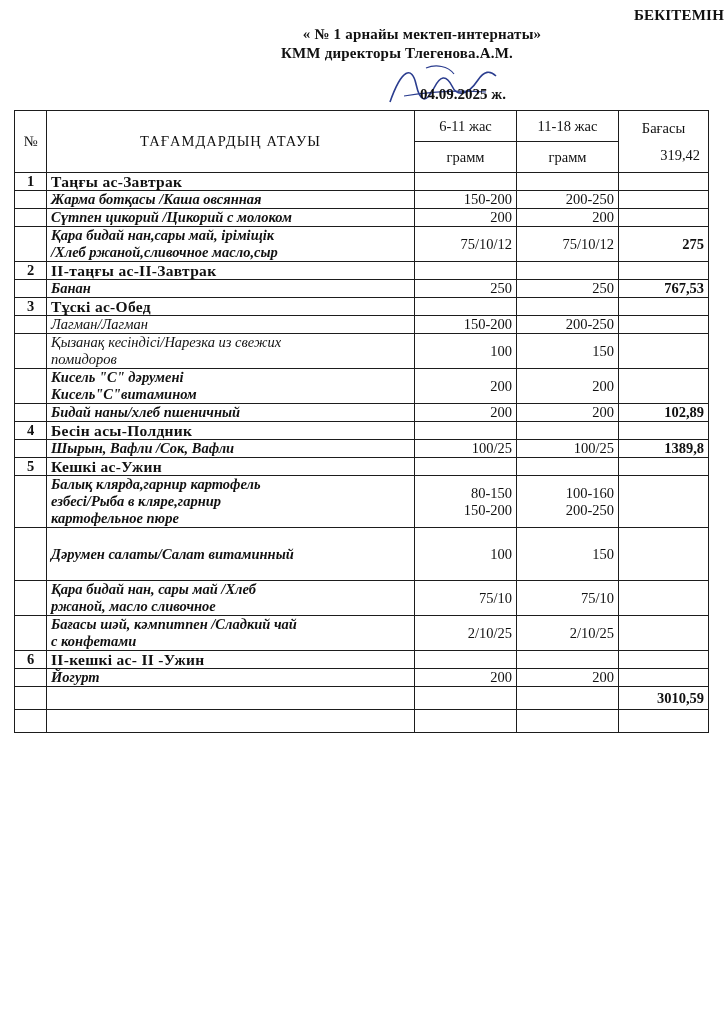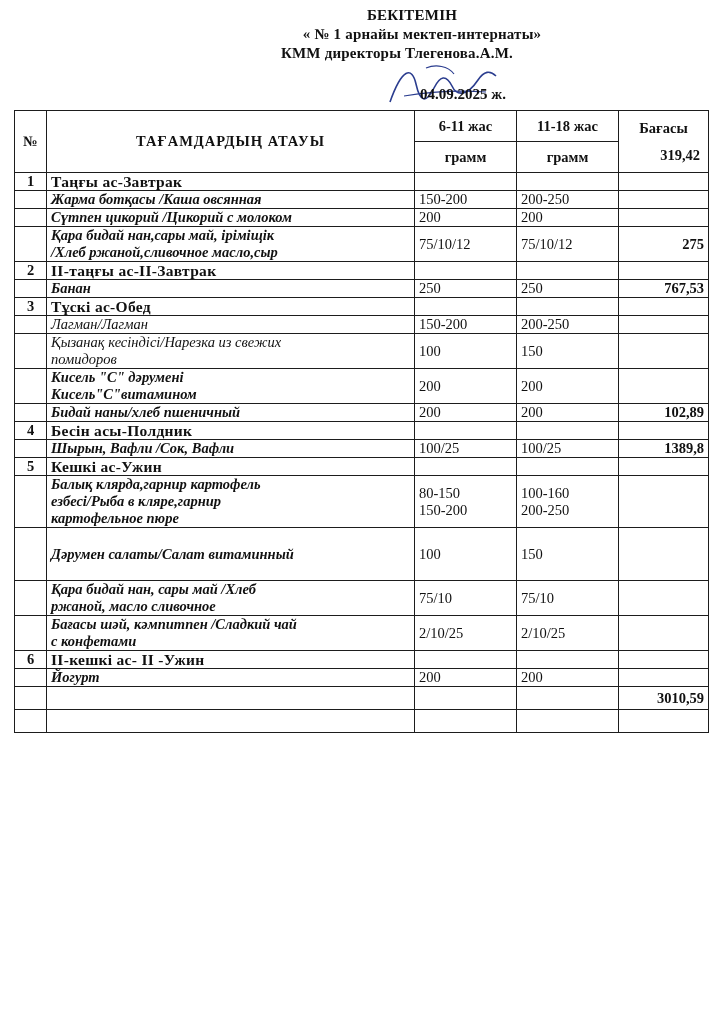--- a/index.html
+++ b/index.html
@@ -29,21 +29,21 @@
     top: 6px;
     width: 724px;
     text-align: center;
   }
   .header .line {
     font-weight: bold;
     font-size: 15px;
     line-height: 19px;
     letter-spacing: 0.2px;
   }
-  .header .line1 { padding-left: 100px; }
+  .header .line1 { padding-left: 100px; text-align: right; }
   .header .line2 { padding-left: 120px; }
   .header .line3 { padding-left: 70px; }
 
   .date-line {
     position: absolute;
     left: 420px;
     top: 86px;
     font-weight: bold;
     font-size: 15px;
   }
@@ -73,21 +73,21 @@
     vertical-align: middle;
     font-size: 14.5px;
   }
   col.c-num   { width: 32px; }
   col.c-name  { width: 368px; }
   col.c-age1  { width: 102px; }
   col.c-age2  { width: 102px; }
   col.c-price { width: 90px; }
 
   thead th {
-    font-weight: bold;
+    font-weight: normal;
     text-align: center;
     height: 30px;
     font-size: 15px;
   }
   th.name-head {
     letter-spacing: 1px;
     font-size: 16px;
   }
 
   td.num {
@@ -105,21 +105,21 @@
     font-weight: normal;
   }
   td.name.section {
     text-align: left;
     font-style: normal;
     font-weight: bold;
     font-size: 15.5px;
     letter-spacing: 0.3px;
   }
   td.gram {
-    text-align: left;
+    text-align: right;
     font-size: 14.5px;
     line-height: 17px;
   }
   td.price {
     text-align: right;
     font-weight: bold;
     font-size: 15px;
     padding-right: 6px;
   }
   td.two-line { line-height: 17px; }

